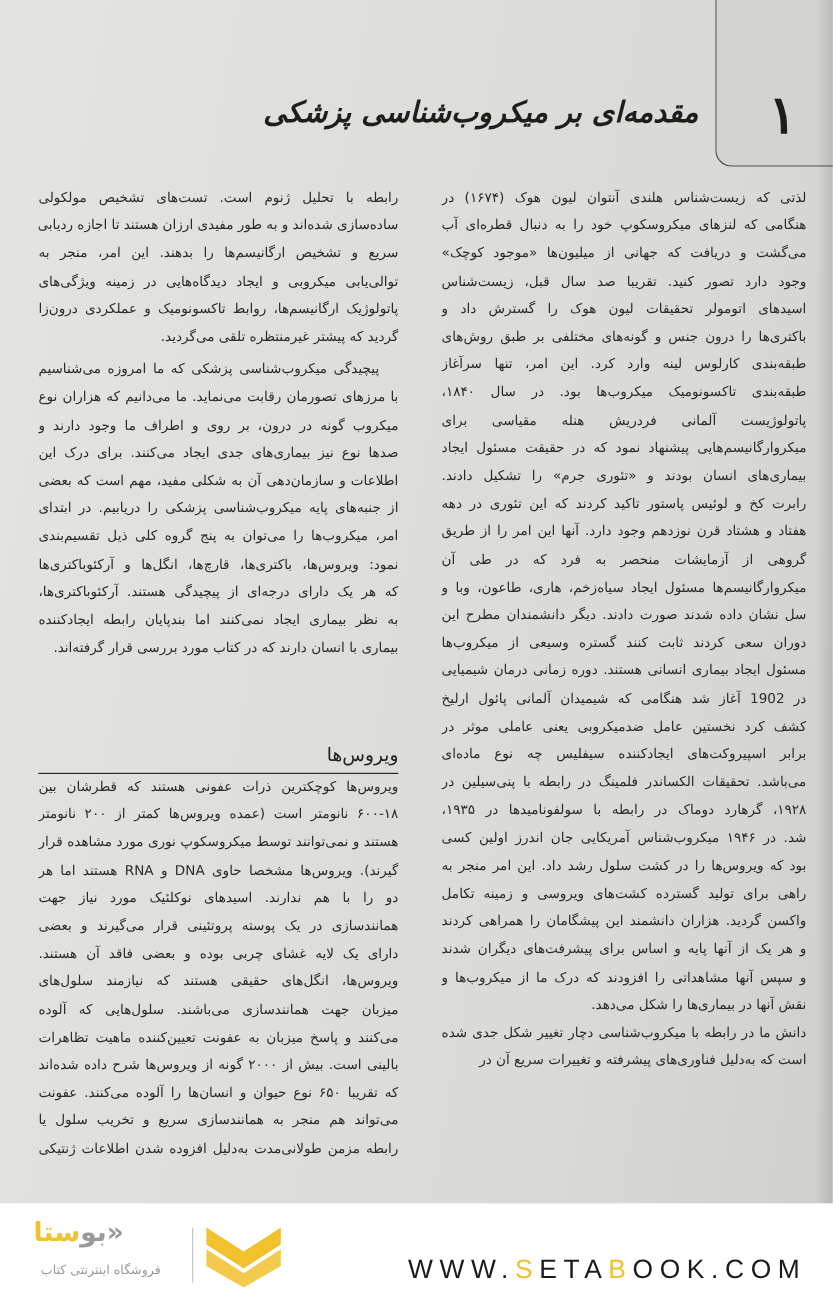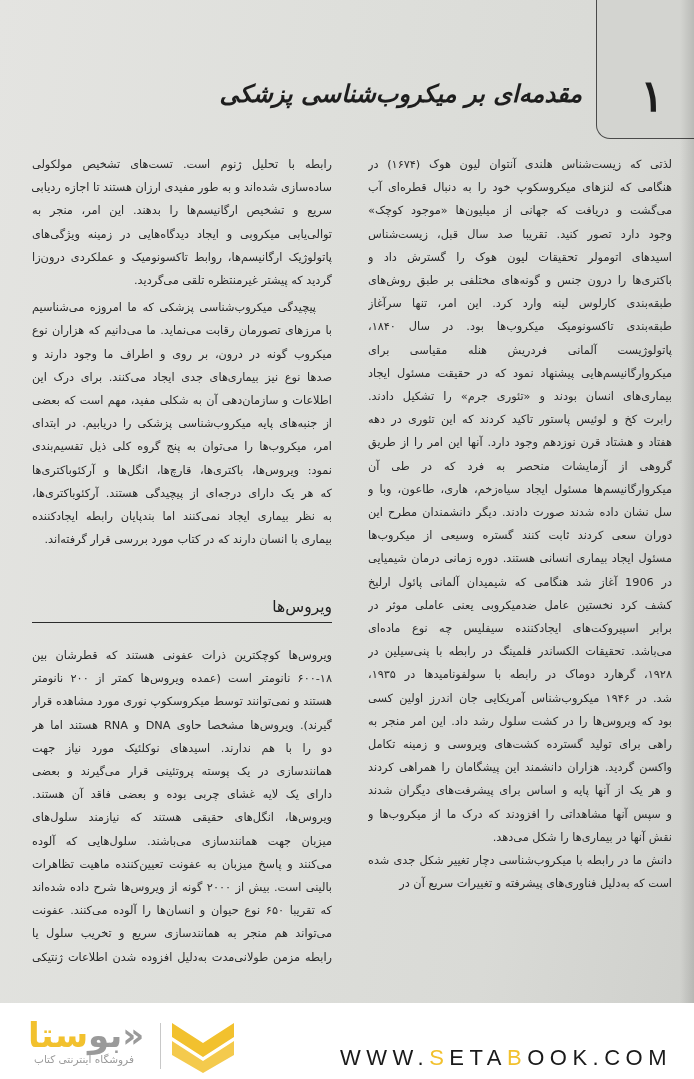--- a/index.html
+++ b/index.html
@@ -37,41 +37,41 @@
   .col {
     position: absolute; direction: rtl; text-align: justify; text-align-last: right;
     font-family: "DejaVu Sans", sans-serif; font-size: 11.3px; line-height: 23.2px; color: #2a2a2a;
   }
   .col-right { left: 368px; top: 153px; width: 304px; }
   .col-left { left: 32px; top: 153px; width: 300px; }
   .col .line { display: block; white-space: nowrap; overflow: hidden; text-align-last: justify; }
   .col .line.last { text-align-last: right; }
   .indent { padding-right: 16px; }
   .section-heading {
-    position: absolute; left: 32px; top: 598px; width: 300px;
+    position: absolute; left: 32px; top: 620px; width: 300px;
     direction: rtl; text-align: right;
     font-family: "DejaVu Sans", sans-serif; font-size: 15.5px; color: #1e1e1e;
     padding-bottom: 6px; border-bottom: 1.5px solid #2b2b2b;
   }
   .banner {
     position: absolute; left: 0; top: 1003px; width: 694px; height: 76px; background: #ffffff;
   }
   .store-name {
     position: absolute; right: 22px; top: 16px; direction: rtl;
     font-family: "DejaVu Sans", sans-serif; font-size: 17px; color: #1a1a1a; white-space: nowrap;
   }
   .store-url {
     position: absolute; right: 22px; top: 42px;
     font-family: "Liberation Sans", sans-serif; font-size: 22px; letter-spacing: 5.5px; color: #1a1a1a; white-space: nowrap;
   }
   .store-url .hl { color: #f2c12e; }
   .logo-wrap { position: absolute; left: 28px; top: 8px; width: 190px; height: 62px; }
   .logo-word {
     position: absolute; left: 0; top: 4px; direction: rtl;
-    font-family: "DejaVu Sans", sans-serif; font-weight: bold; font-size: 34px; white-space: nowrap;
+    font-family: "DejaVu Sans", sans-serif; font-weight: bold; font-size: 22px; white-space: nowrap;
   }
   .logo-word .gray { color: #9a9a9a; }
   .logo-word .gold { color: #f2c12e; }
   .logo-sub {
     position: absolute; left: 6px; top: 42px; direction: rtl;
     font-family: "DejaVu Sans", sans-serif; font-size: 10.5px; color: #9a9a9a; white-space: nowrap;
   }
   .logo-divider { position: absolute; left: 132px; top: 12px; width: 1px; height: 46px; background: #c8c8c8; }
   .logo-chevron { position: absolute; left: 142px; top: 8px; width: 66px; height: 54px; }
 </style>
@@ -95,21 +95,21 @@
       <span class="line">پاتولوژیست آلمانی فردریش هنله مقیاسی برای</span>
       <span class="line">میکروارگانیسم‌هایی پیشنهاد نمود که در حقیقت مسئول ایجاد</span>
       <span class="line">بیماری‌های انسان بودند و «تئوری جرم» را تشکیل دادند.</span>
       <span class="line">رابرت کخ و لوئیس پاستور تاکید کردند که این تئوری در دهه</span>
       <span class="line">هفتاد و هشتاد قرن نوزدهم وجود دارد. آنها این امر را از طریق</span>
       <span class="line">گروهی از آزمایشات منحصر به فرد که در طی آن</span>
       <span class="line">میکروارگانیسم‌ها مسئول ایجاد سیاه‌زخم، هاری، طاعون، وبا و</span>
       <span class="line">سل نشان داده شدند صورت دادند. دیگر دانشمندان مطرح این</span>
       <span class="line">دوران سعی کردند ثابت کنند گستره وسیعی از میکروب‌ها</span>
       <span class="line">مسئول ایجاد بیماری انسانی هستند. دوره زمانی درمان شیمیایی</span>
-      <span class="line">در 1906 آغاز شد هنگامی که شیمیدان آلمانی پائول ارلیخ</span>
+      <span class="line">در 1902 آغاز شد هنگامی که شیمیدان آلمانی پائول ارلیخ</span>
       <span class="line">کشف کرد نخستین عامل ضدمیکروبی یعنی عاملی موثر در</span>
       <span class="line">برابر اسپیروکت‌های ایجادکننده سیفلیس چه نوع ماده‌ای</span>
       <span class="line">می‌باشد. تحقیقات الکساندر فلمینگ در رابطه با پنی‌سیلین در</span>
       <span class="line">۱۹۲۸، گرهارد دوماک در رابطه با سولفونامیدها در ۱۹۳۵،</span>
       <span class="line">شد. در ۱۹۴۶ میکروب‌شناس آمریکایی جان اندرز اولین کسی</span>
       <span class="line">بود که ویروس‌ها را در کشت سلول رشد داد. این امر منجر به</span>
       <span class="line">راهی برای تولید گسترده کشت‌های ویروسی و زمینه تکامل</span>
       <span class="line">واکسن گردید. هزاران دانشمند این پیشگامان را همراهی کردند</span>
       <span class="line">و هر یک از آنها پایه و اساس برای پیشرفت‌های دیگران شدند</span>
       <span class="line">و سپس آنها مشاهداتی را افزودند که درک ما از میکروب‌ها و</span>

